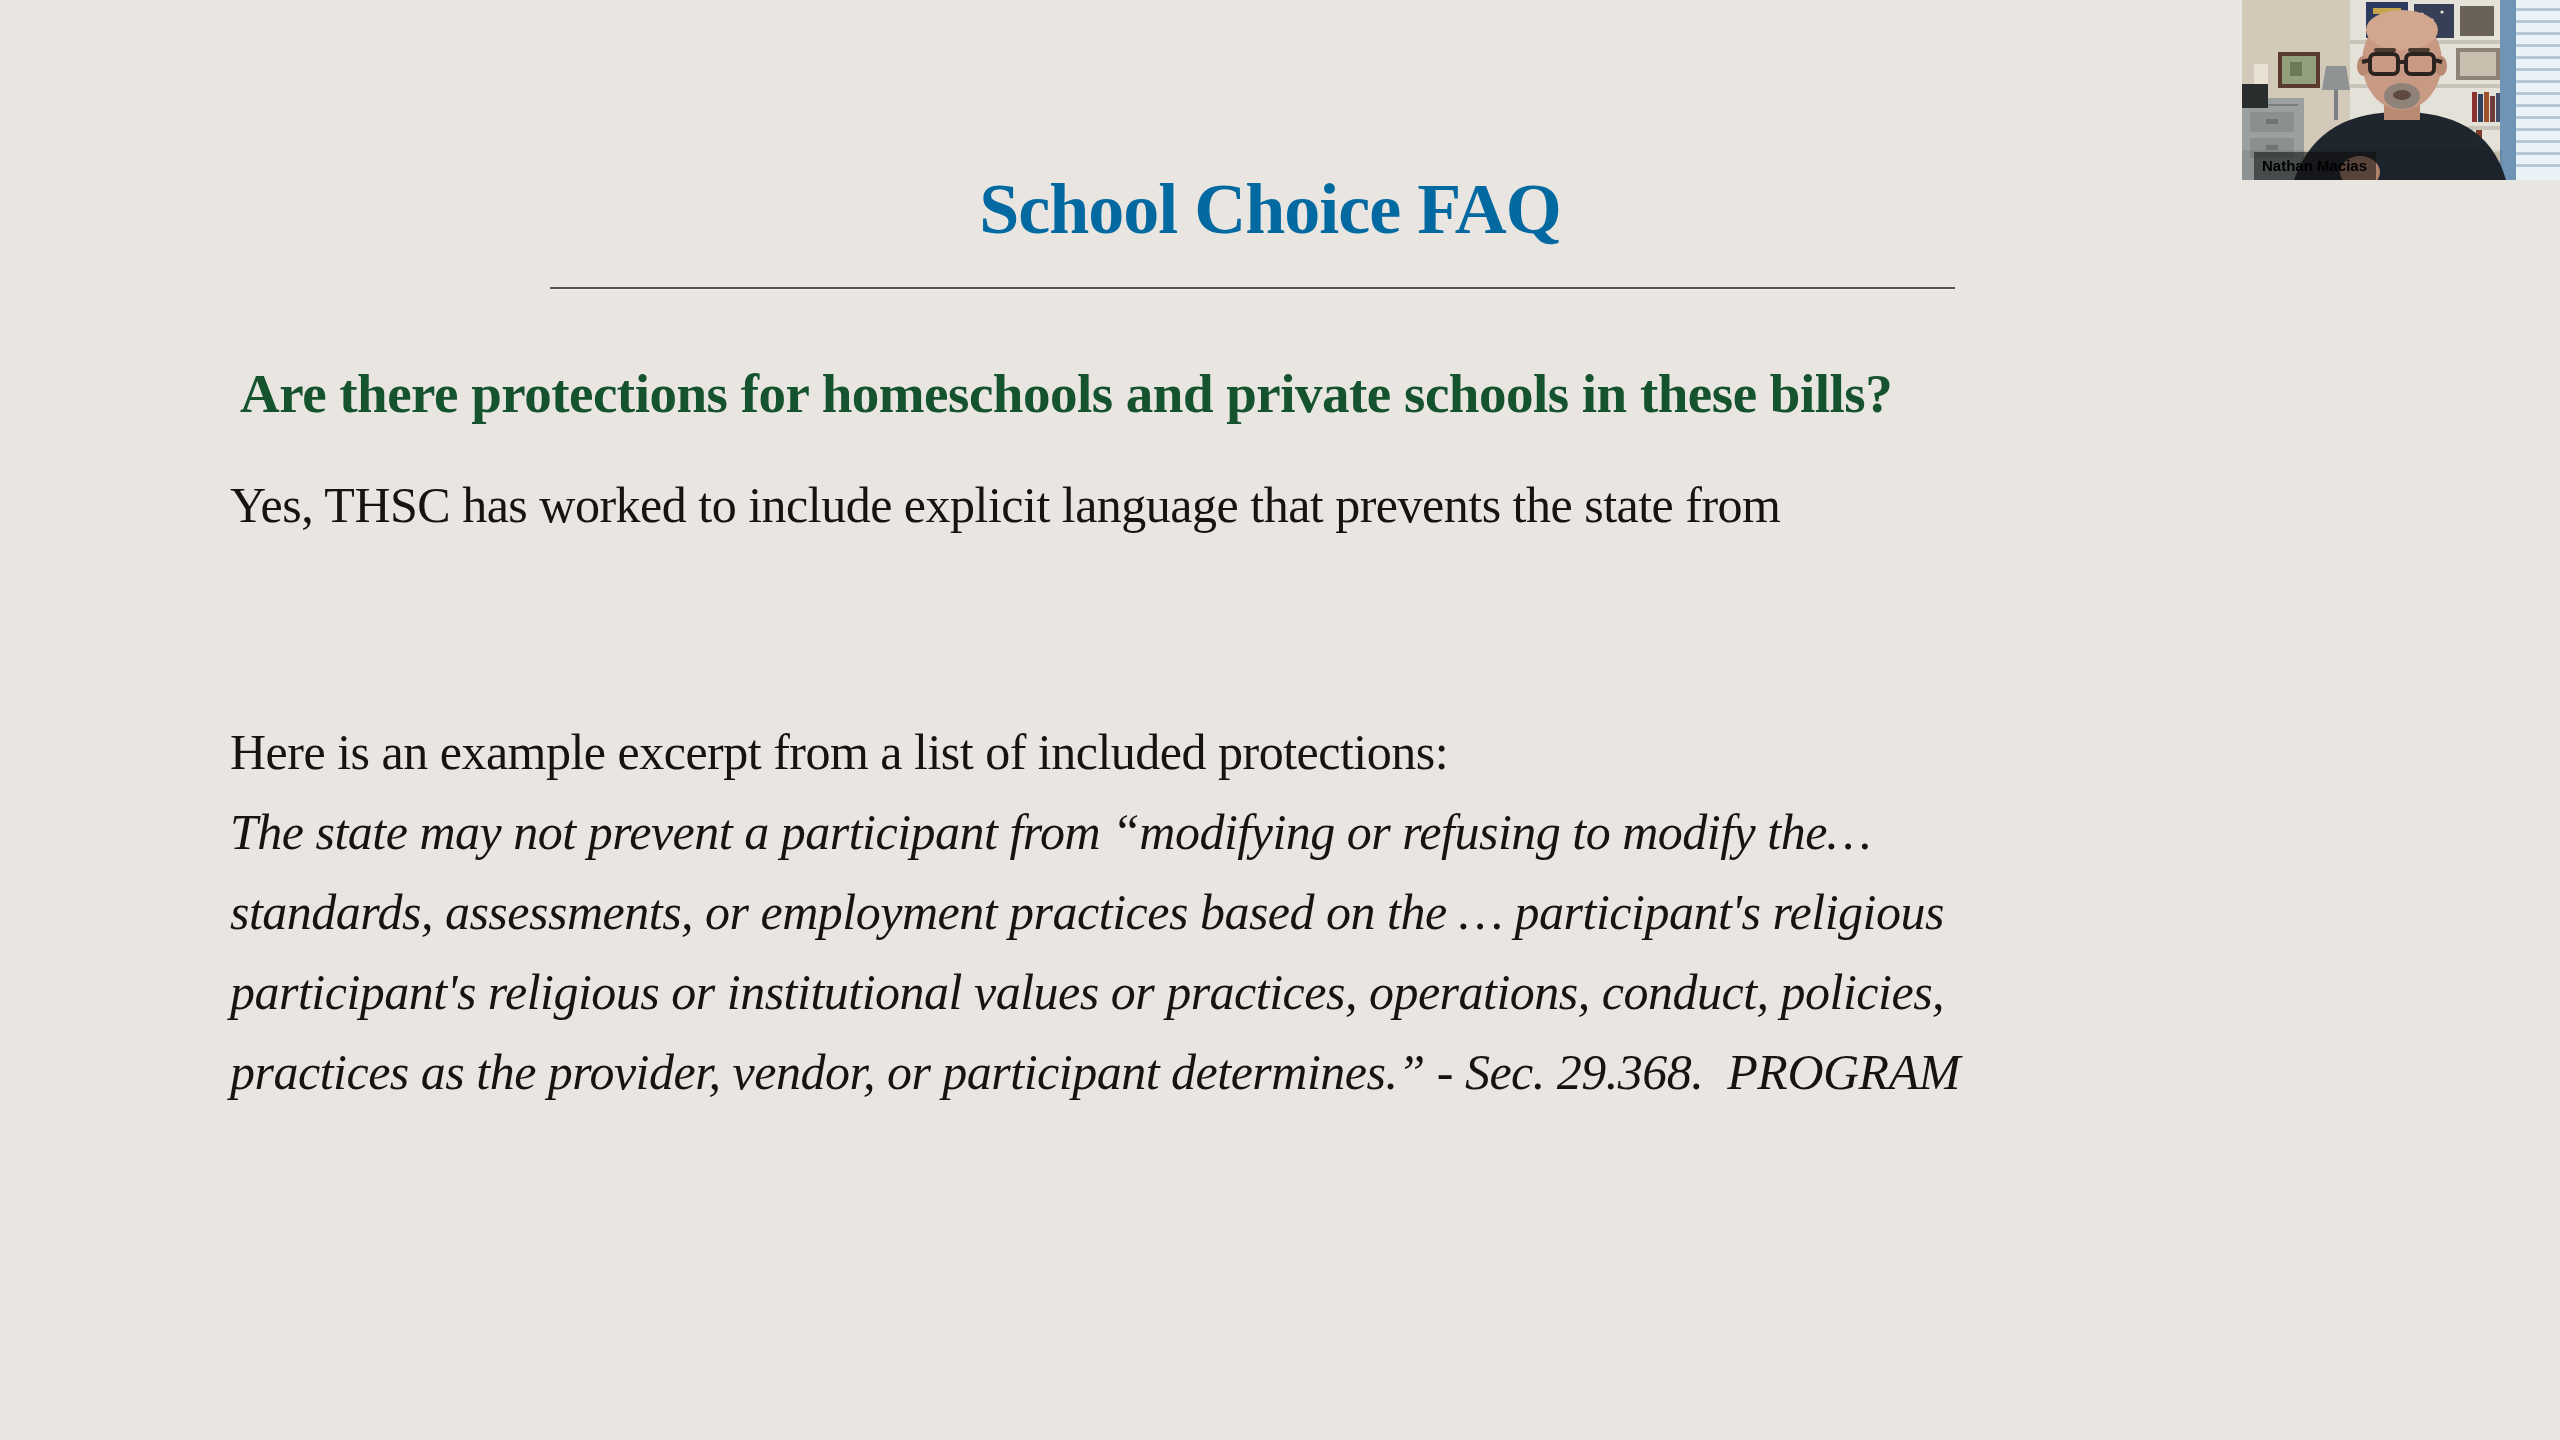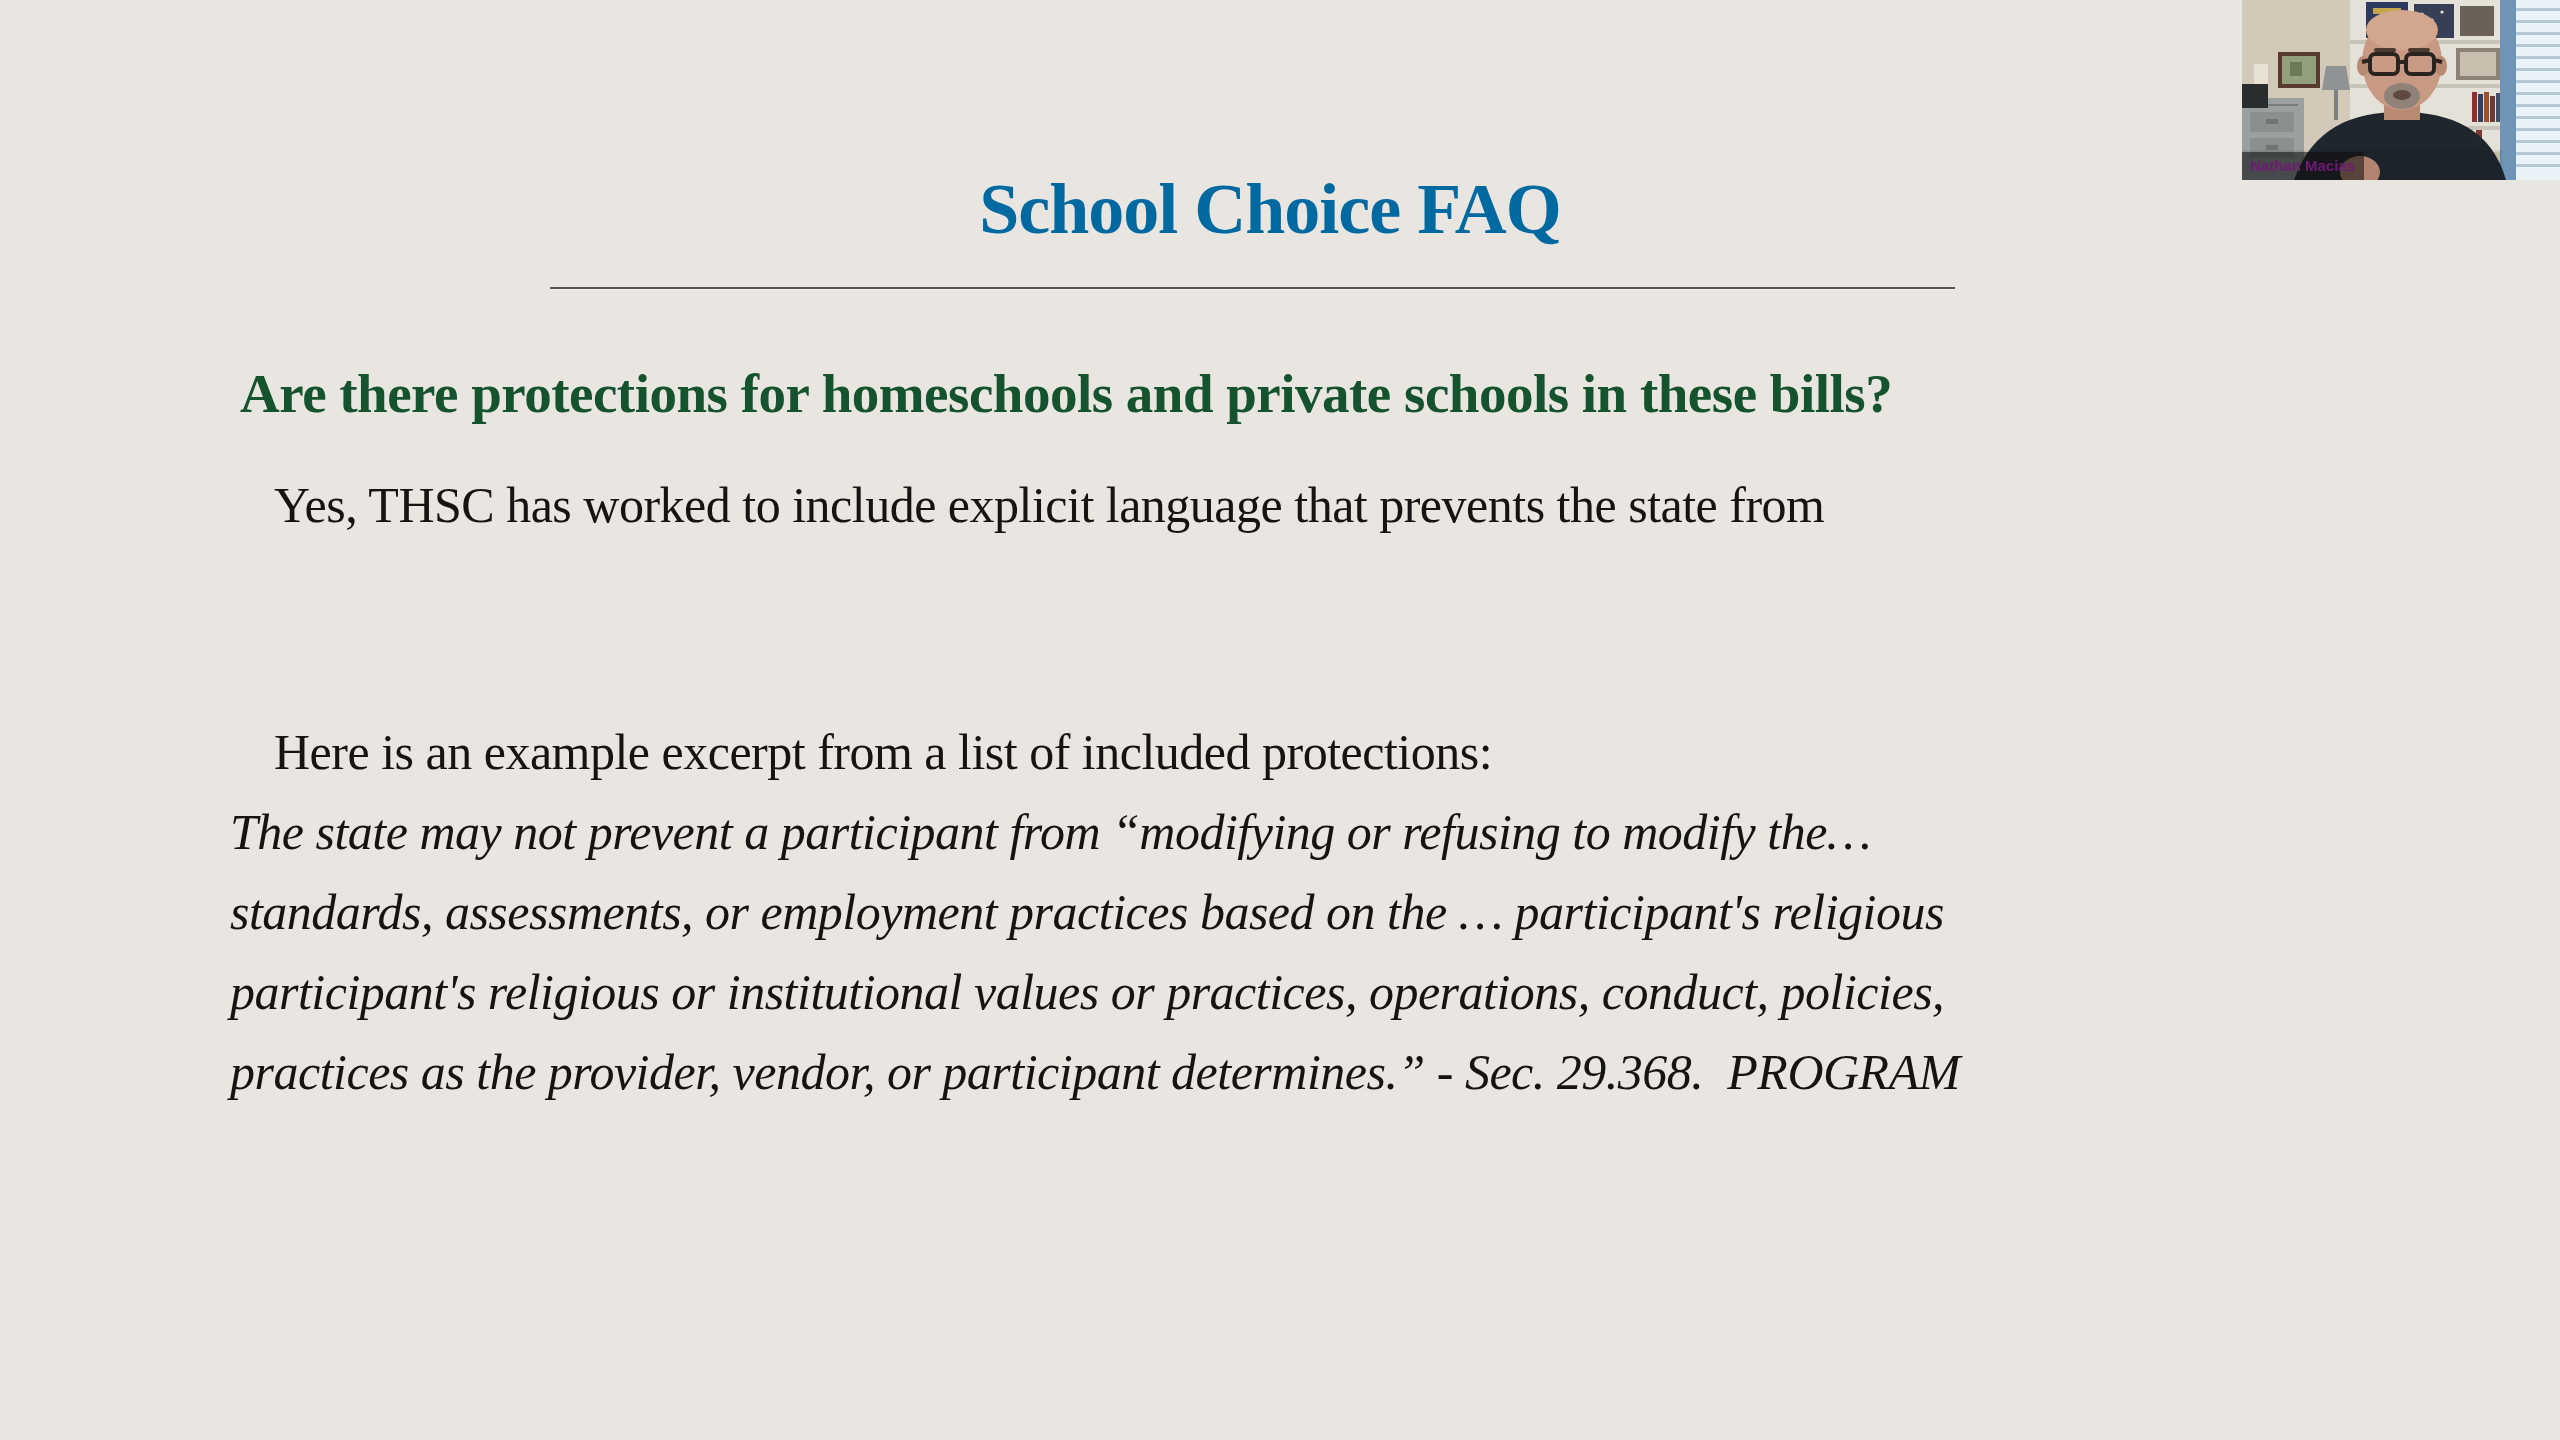--- a/index.html
+++ b/index.html
@@ -58,40 +58,40 @@
   }
   .excerpt-block {
     position: absolute;
     top: 712px;
     left: 230px;
     width: 2260px;
     font-size: 50px;
     line-height: 80px;
     letter-spacing: -0.5px;
   }
-  .text-line { white-space: pre; margin-left: 44px; }
+  .text-line { white-space: pre; }
   .quote-line { font-style: italic; white-space: pre; }
 
   
   .webcam-tile {
     position: absolute;
     top: 0;
     left: 2242px;
     width: 318px;
     height: 180px;
     background: #d6ccba;
     overflow: hidden;
   }
   .webcam-tile svg { display: block; width: 318px; height: 180px; }
   .name-tag {
     position: absolute;
-    left: 0;
+    left: 12px;
     bottom: 0;
     background: rgba(15, 15, 15, 0.55);
-    color: #701a75;
+    color: #000000;
     font-family: "Liberation Sans", sans-serif;
     font-size: 15px;
     font-weight: bold;
     line-height: 17px;
     padding: 5px 9px 6px 8px;
     white-space: pre;
   }
 </style>
 </head>
 <body>

